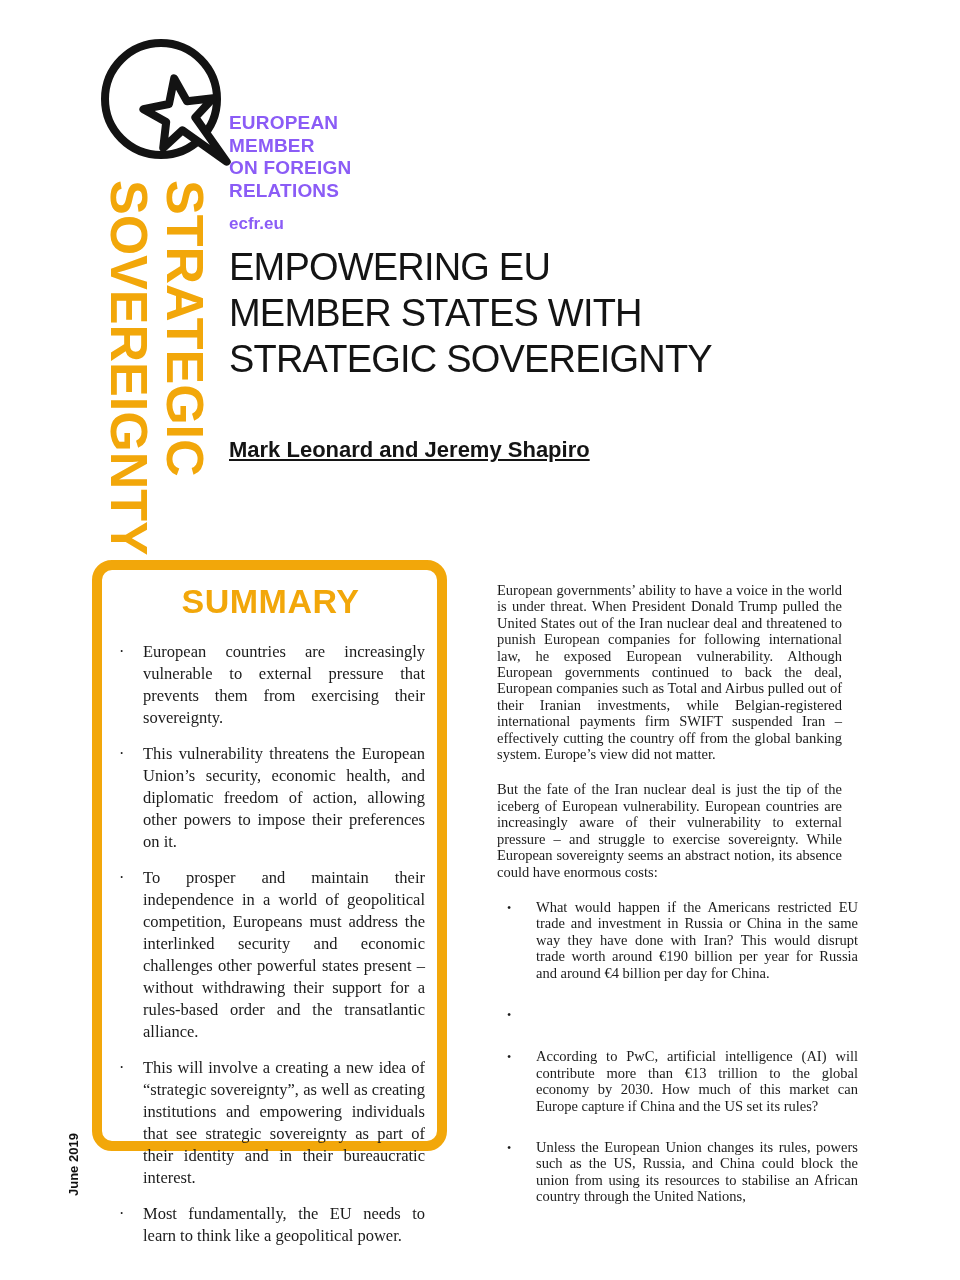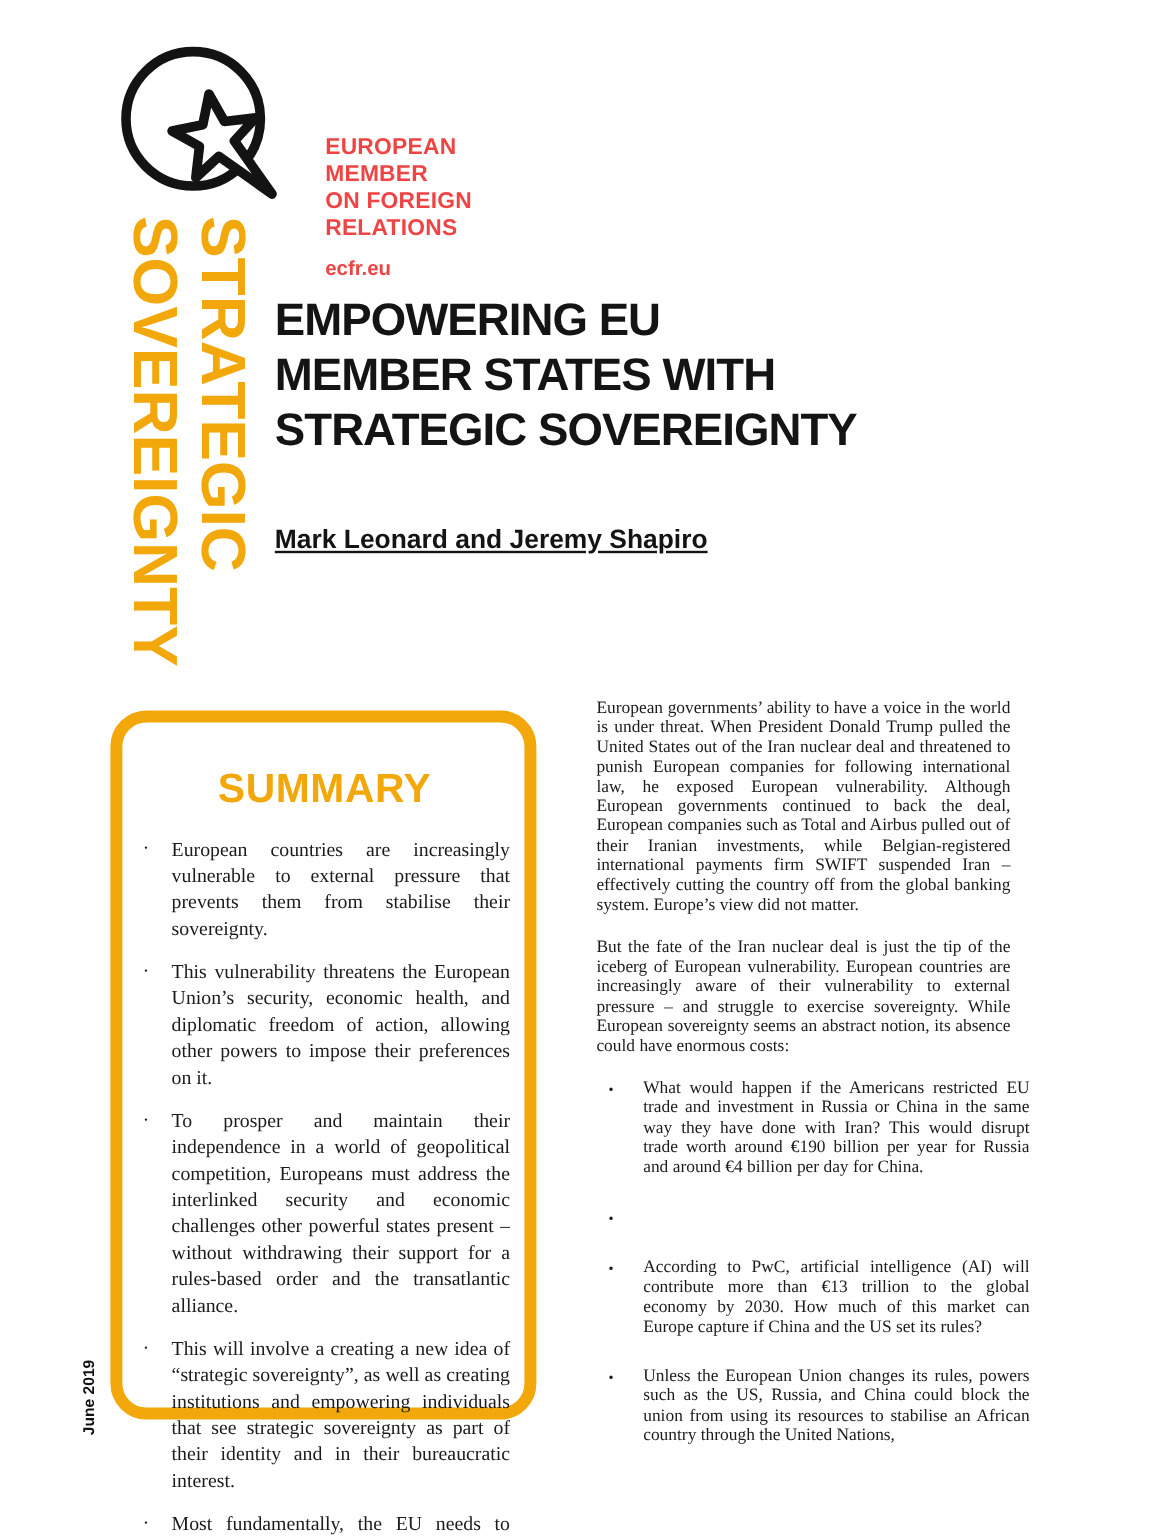--- a/index.html
+++ b/index.html
@@ -4,42 +4,42 @@
 <style>
   html,body{margin:0;padding:0;background:#ffffff;}
   .page{
     position:relative;width:960px;height:1280px;margin:0 auto;
     background:#ffffff;overflow:hidden;
     font-family:"Liberation Sans",sans-serif;
     --yellow:#F2A70A;
   }
   
   .logo{position:absolute;left:97px;top:35px;}
-  .org{position:absolute;left:229px;top:112px;color:#ef4444;margin-left:42px;}
+  .org{position:absolute;left:229px;top:112px;color:#8b5cf6;}
   .org-line{font-weight:bold;font-size:19px;line-height:22.5px;letter-spacing:.2px;}
   .site{margin-top:12px;font-weight:bold;font-size:17px;}
   
   .series{
     position:absolute;left:213px;top:180px;
     transform:rotate(90deg);transform-origin:top left;
     color:var(--yellow);font-weight:bold;font-size:52px;line-height:56px;
     white-space:nowrap;letter-spacing:0;
   }
   
   .doc-title{
     position:absolute;left:229px;top:244px;margin:0;
-    font-weight:bold;font-size:38px;line-height:46px;letter-spacing:-.8px;
+    font-weight:normal;font-size:38px;line-height:46px;letter-spacing:-.8px;
     color:#141414;white-space:pre-line;
   }
   .authors{position:absolute;left:229px;top:437px;font-weight:bold;font-size:22px;color:#141414;text-decoration:underline;}
   
   .summary-box{
-    position:absolute;left:92px;top:592px;width:355px;height:591px;
-    box-sizing:border-box;border:10px solid var(--yellow);border-radius:30px;
-    padding:28px 12px 0 14px;background:#fff;
+    position:absolute;left:92px;top:560px;width:355px;height:591px;
+    box-sizing:border-box;border:10px solid var(--yellow);border-radius:20px;
+    padding:4px 12px 0 14px;background:#fff;
   }
   .summary-heading{
     margin:8px 0 20px;text-align:center;color:var(--yellow);
     font-size:34px;font-weight:bold;letter-spacing:.5px;
   }
   .s-item{
     display:flex;margin-bottom:14px;
     font-family:"Liberation Serif",serif;font-size:16.5px;line-height:22px;
     color:#1b1b1b;text-align:justify;
   }
@@ -87,21 +87,21 @@
   <h1 class="doc-title">EMPOWERING EU
 MEMBER STATES WITH
 STRATEGIC SOVEREIGNTY</h1>
   <div class="authors">Mark Leonard and Jeremy Shapiro</div>
 
   <aside class="summary-box">
     <h2 class="summary-heading">SUMMARY</h2>
 
     <div class="s-item">
       <span class="s-marker">·</span>
-      <span>European countries are increasingly vulnerable to external pressure that prevents them from stabilise their sovereignty.</span>
+      <span>European countries are increasingly vulnerable to external pressure that prevents them from exercising their sovereignty.</span>
     </div>
     <div class="s-item">
       <span class="s-marker">·</span>
       <span>This vulnerability threatens the European Union’s security, economic health, and diplomatic freedom of action, allowing other powers to impose their preferences on it.</span>
     </div>
     <div class="s-item">
       <span class="s-marker">·</span>
       <span>To prosper and maintain their independence in a world of geopolitical competition, Europeans must address the interlinked security and economic challenges other powerful states present – without withdrawing their support for a rules-based order and the transatlantic alliance.</span>
     </div>
     <div class="s-item">

